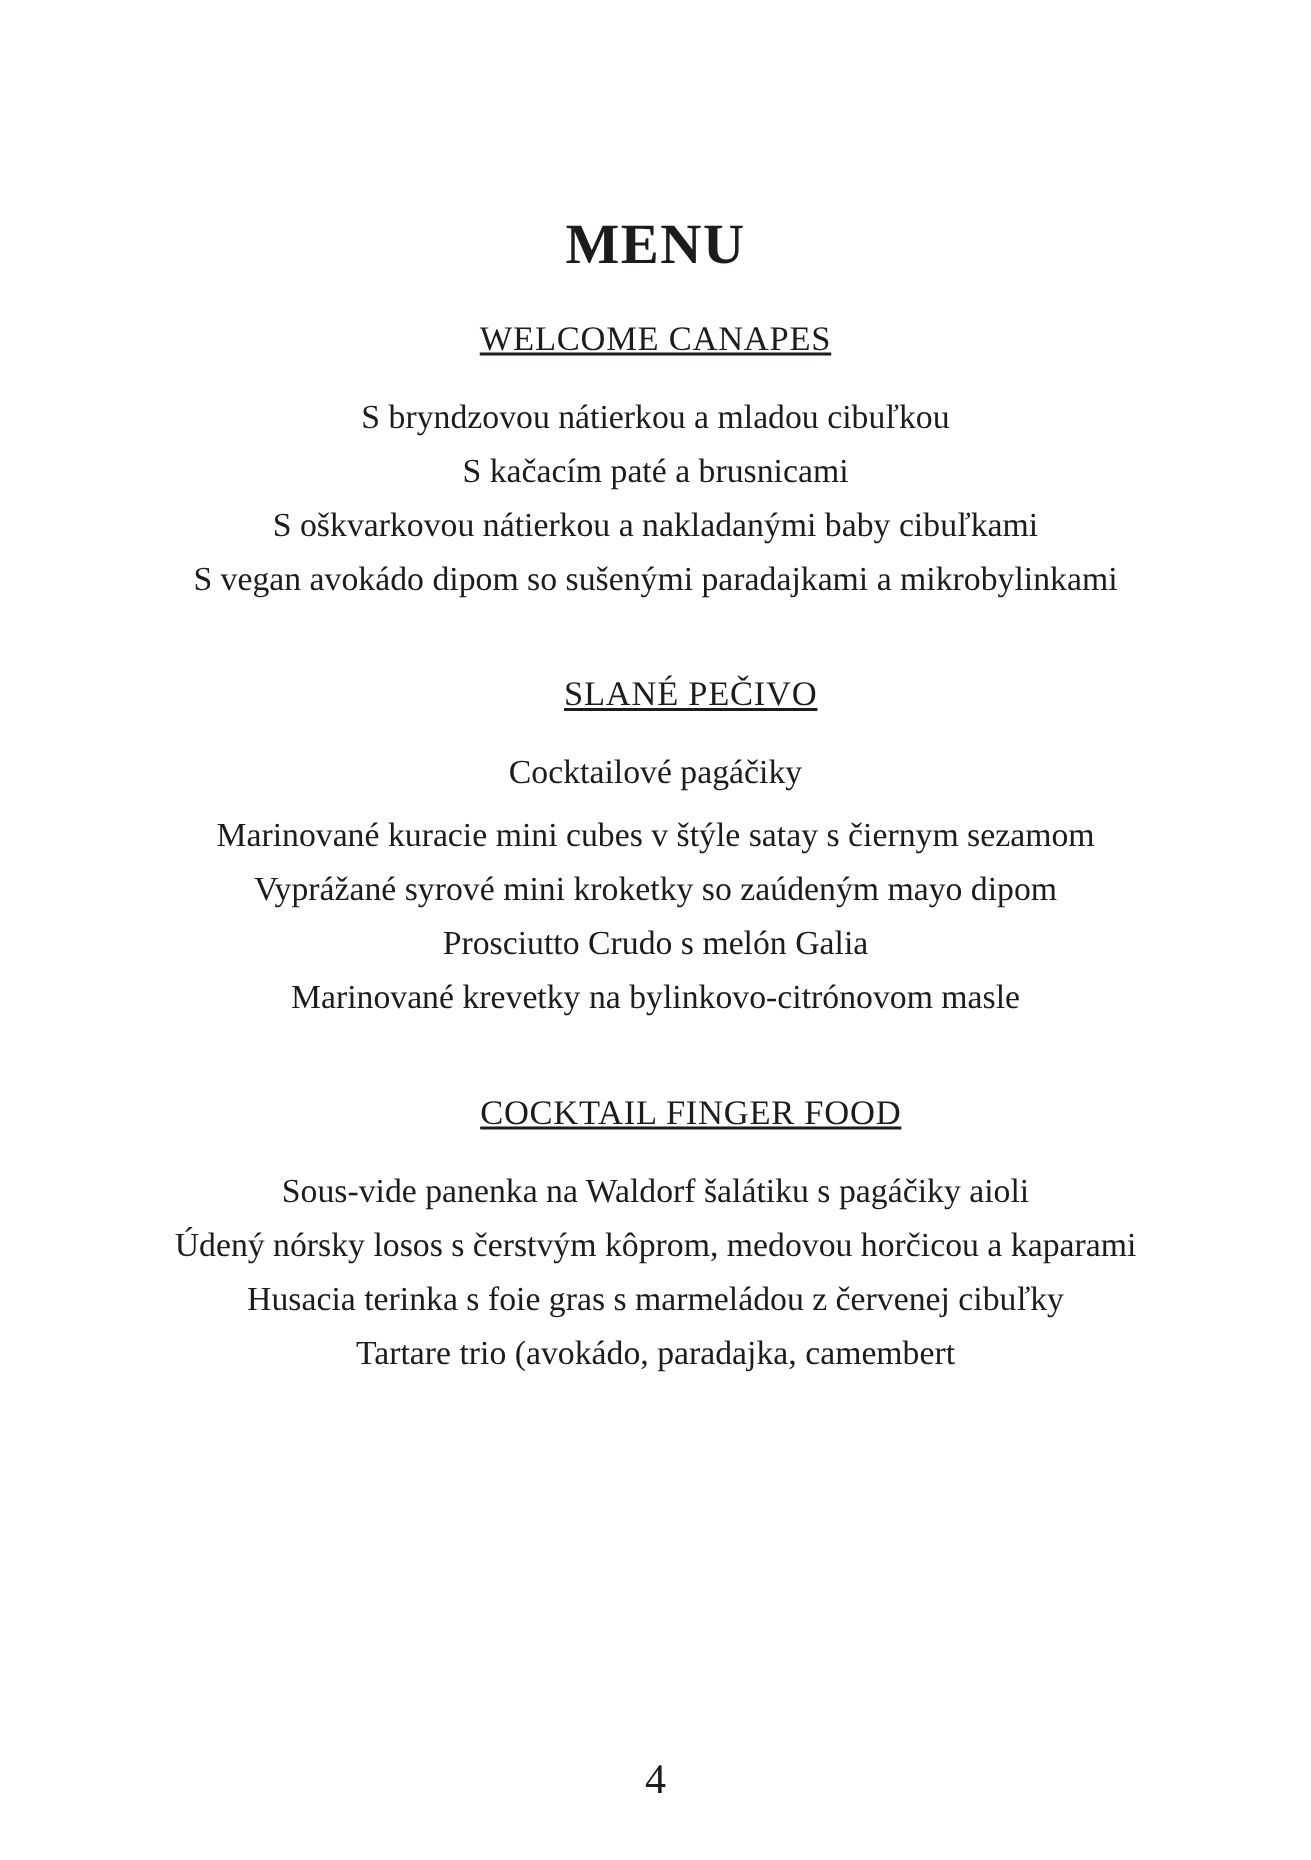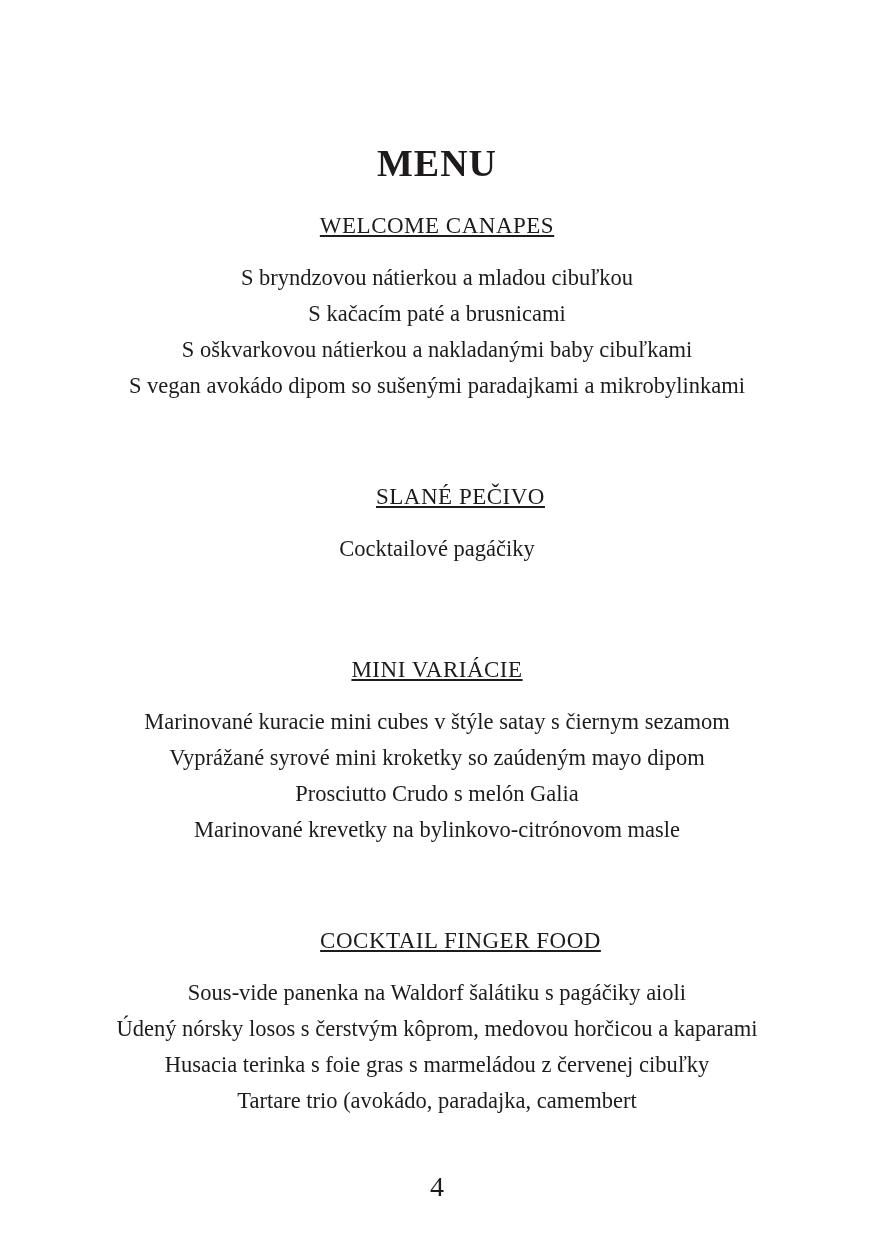--- a/index.html
+++ b/index.html
@@ -37,21 +37,21 @@
     line-height: 1.3;
     font-weight: 400;
     text-decoration: underline;
   }
   
   .menu-section:nth-of-type(1) .section-heading {
     margin-top: 24px;
   }
   
   .menu-section.gap-large .section-heading {
-    margin-top: 78px;
+    margin-top: 44px;
     padding-left: 47px;
   }
   .menu-section.gap-xlarge .section-heading {
     margin-top: 88px;
   }
   .section-items {
     list-style: none;
     margin: 6px 0 0 0;
     padding: 0;
   }
@@ -87,21 +87,20 @@
   </section>
 
   <section class="menu-section gap-large">
     <h2 class="section-heading">SLANÉ PEČIVO</h2>
     <ul class="section-items">
       <li>Cocktailové pagáčiky</li>
     </ul>
   </section>
 
   <section class="menu-section gap-xlarge">
-    <h2 class="section-heading">MINI VARIÁCIE</h2>
     <ul class="section-items">
       <li>Marinované kuracie mini cubes v štýle satay s čiernym sezamom</li>
       <li>Vyprážané syrové mini kroketky so zaúdeným mayo dipom</li>
       <li>Prosciutto Crudo s melón Galia</li>
       <li>Marinované krevetky na bylinkovo-citrónovom masle</li>
     </ul>
   </section>
 
   <section class="menu-section gap-large">
     <h2 class="section-heading">COCKTAIL FINGER FOOD</h2>

